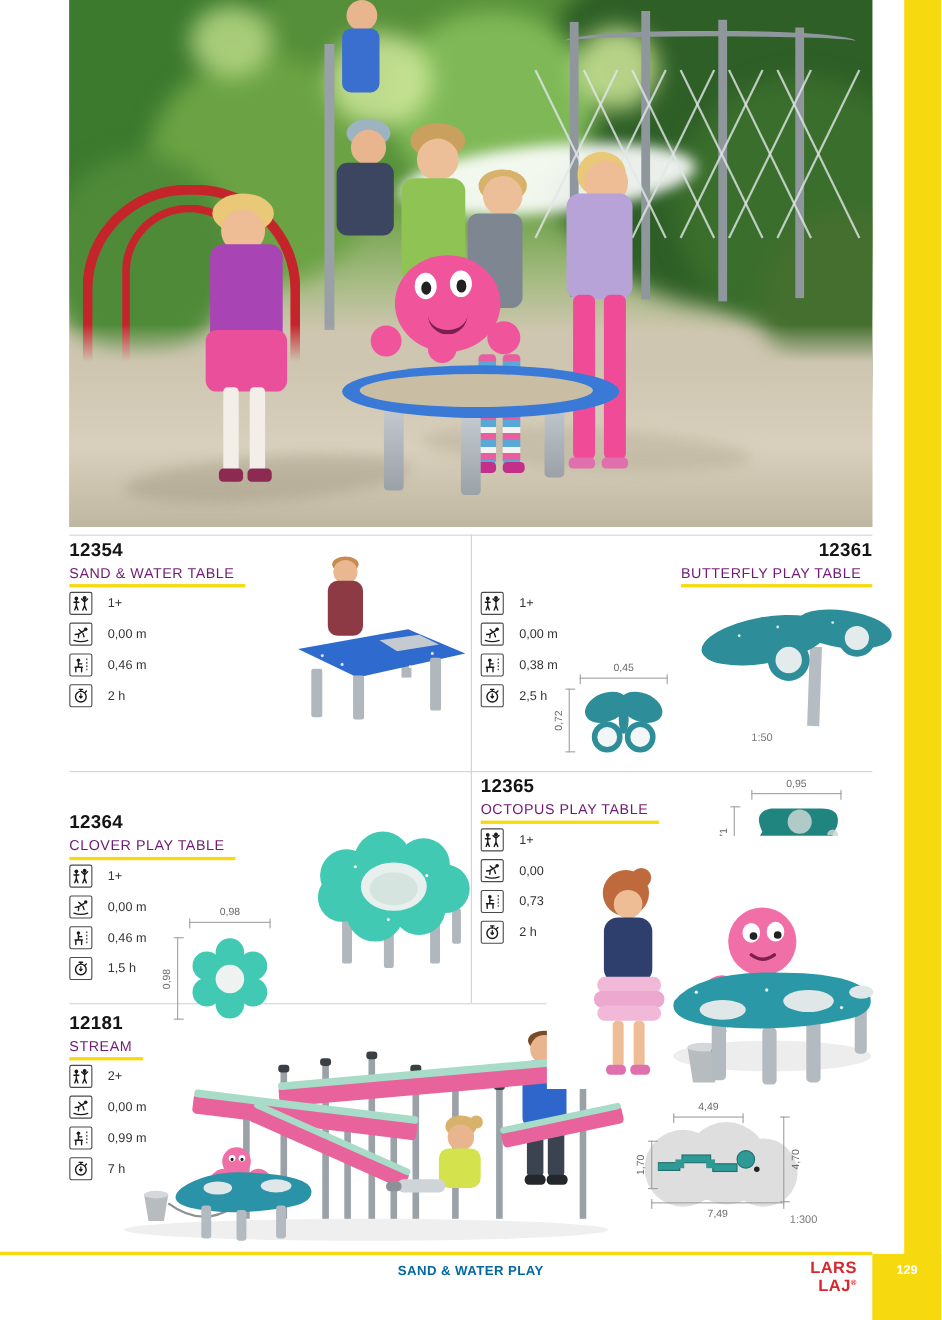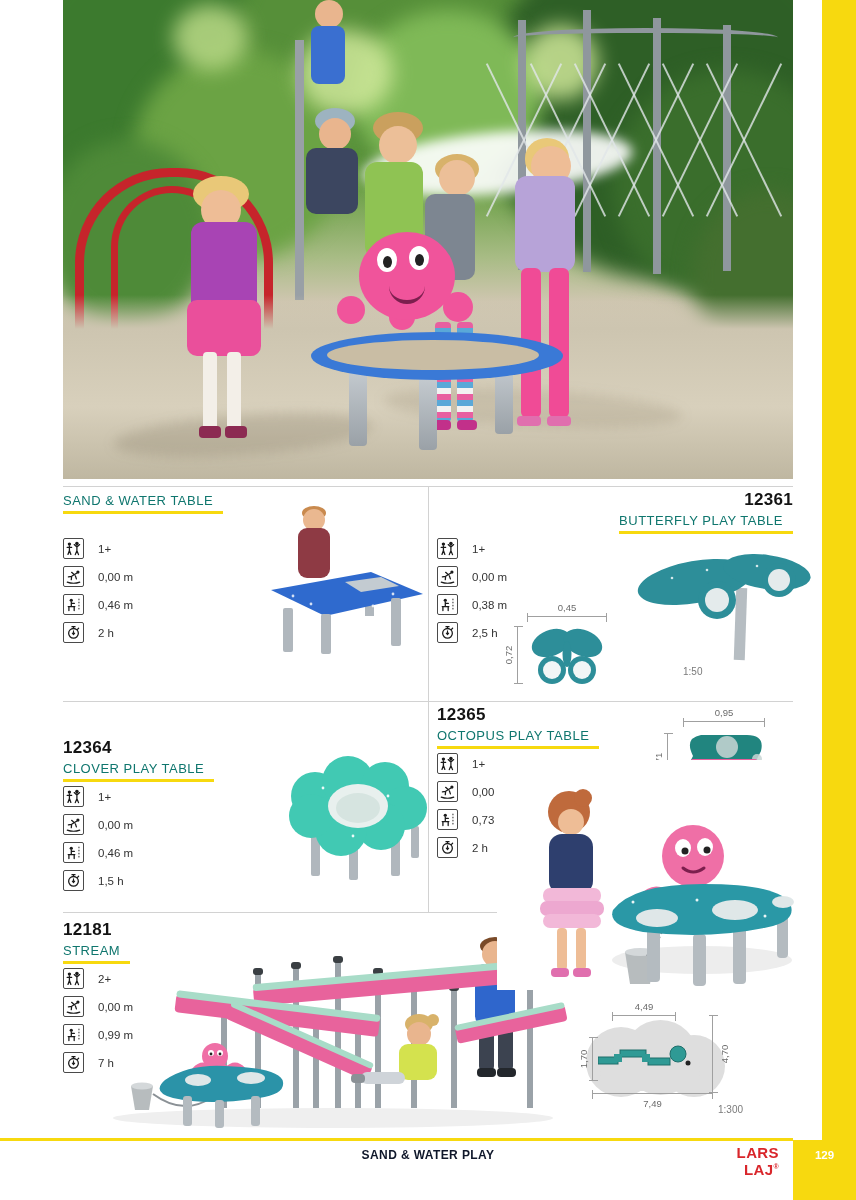--- a/index.html
+++ b/index.html
@@ -19,21 +19,21 @@
   .climb b{width:2px;height:170px;background:rgba(225,230,233,.8);top:55px;}
   .sand{position:absolute;left:-10px;right:-10px;top:295px;bottom:-2px;
         background:linear-gradient(180deg,rgba(205,197,176,0) 0,#cdc5b0 34px,#d8d0bc 60%,#beb6a0 100%);}
   .sand i{border-radius:50%;filter:blur(6px);}
   .kid i{border-radius:6px;}
 
   
   .gline{position:absolute;background:#d2d2d2;}
   .card{position:absolute;}
   .pid{margin:0;font-size:17px;font-weight:bold;color:#141414;letter-spacing:.3px;}
-  .pname{margin:2px 0 0 0;display:inline-block;font-size:13px;font-weight:normal;color:#0f766e;
+  .pname{margin:2px 0 0 0;display:inline-block;font-size:13px;font-weight:normal;color:#701a75;
          letter-spacing:.5px;padding:1px 10px 3px 0;border-bottom:3px solid #F7D90F;}
   .specs{position:absolute;left:0;top:48px;margin:0;padding:0;list-style:none;}
   .srow{display:flex;align-items:center;height:21px;margin-bottom:7px;}
   .ibox{width:21px;height:21px;border:1px solid #4a4a4a;border-radius:2px;box-sizing:border-box;
         display:flex;align-items:center;justify-content:center;flex:0 0 21px;}
   .ic{width:17px;height:17px;}
   .sval{margin-left:14px;font-size:11.5px;color:#333;}
   .illus{position:absolute;}
 
   
@@ -49,21 +49,21 @@
   .dimv:before{top:0;}.dimv:after{bottom:0;}
   .dimv span{position:absolute;top:50%;left:-10px;transform:translate(-50%,-50%) rotate(-90deg);
              font-size:9.5px;color:#6a6a6a;white-space:nowrap;}
   .dimv.vr span{left:11px;}
   .scale{position:absolute;font-size:10px;color:#7a7a7a;}
 
   
   .stripe{position:absolute;left:822px;top:0;width:34px;height:1200px;background:#F7D90F;}
   .footline{position:absolute;left:0;top:1138px;width:793px;height:3px;background:#F7D90F;}
   .foottitle{position:absolute;left:63px;top:1148px;width:730px;text-align:center;
-             font-size:12px;font-weight:bold;color:#0f172a;letter-spacing:.4px;}
+             font-size:12px;font-weight:bold;color:#0369a1;letter-spacing:.4px;}
   .brand{position:absolute;left:697px;top:1144px;width:82px;text-align:right;
          font-size:15px;font-weight:800;color:#D9262B;letter-spacing:.4px;}
   .brand sup{font-size:7px;}
   .pagebox{position:absolute;left:793px;top:1140px;width:63px;height:60px;background:#F7D90F;
            text-align:center;box-sizing:border-box;padding-top:9px;font-size:11.5px;color:#fff;font-weight:bold;}
 </style>
 </head>
 <body>
 
 <svg width="0" height="0" style="position:absolute">
@@ -201,20 +201,21 @@
 
   <div class="stripe"></div>
 
   <div class="gline" style="left:63px;top:486px;width:730px;height:1px"></div>
   <div class="gline" style="left:63px;top:701px;width:730px;height:1px"></div>
   <div class="gline" style="left:63px;top:912px;width:434px;height:1px"></div>
   <div class="gline" style="left:713px;top:912px;width:80px;height:1px"></div>
   <div class="gline" style="left:428px;top:486px;width:1px;height:426px"></div>
 
   <article class="card" style="left:63px;top:490px;width:365px;height:210px;">
+    <h2 class="pid">12354</h2>
     <h3 class="pname">SAND &amp; WATER TABLE</h3>
     <ul class="specs">
       <li class="srow">
           <span class="ibox">
             <svg class="ic" viewBox="0 0 20 20">
               <use href="#ic-age"></use>
             </svg>
           </span>
           <span class="sval">1+</span>
         </li>
@@ -377,20 +378,38 @@
         <circle cx="152" cy="64" r="22" fill="#41c9b3"></circle>
       <circle cx="128" cy="82" r="24" fill="#41c9b3"></circle>
         <circle cx="88" cy="86" r="26" fill="#41c9b3"></circle>
       <circle cx="58" cy="72" r="22" fill="#41c9b3"></circle>
       <ellipse cx="105" cy="62" rx="30" ry="22" fill="#e8f0ee"></ellipse>
       <ellipse cx="105" cy="64" rx="22" ry="15" fill="#d6e4e0"></ellipse>
       <circle cx="70" cy="44" r="1.4" fill="#fff" opacity=".9"></circle>
         <circle cx="135" cy="52" r="1.4" fill="#fff" opacity=".9"></circle>
       <circle cx="100" cy="92" r="1.4" fill="#fff" opacity=".9"></circle>
     </svg>
+    <div class="diag" style="left:95px;top:88px;width:96px;height:108px;">
+      <div class="dimh" style="left:14px;top:12px;width:74px;">
+          <span>0,98</span>
+        </div>
+      <div class="dimv" style="left:3px;top:26px;height:75px;">
+          <span>0,98</span>
+        </div>
+      <svg style="position:absolute;left:14px;top:26px" width="74" height="75" viewBox="0 0 74 75">
+        <circle cx="37" cy="14" r="13" fill="#41c9b3"></circle>
+          <circle cx="58" cy="26" r="13" fill="#41c9b3"></circle>
+        <circle cx="58" cy="50" r="13" fill="#41c9b3"></circle>
+          <circle cx="37" cy="61" r="13" fill="#41c9b3"></circle>
+        <circle cx="16" cy="50" r="13" fill="#41c9b3"></circle>
+          <circle cx="16" cy="26" r="13" fill="#41c9b3"></circle>
+        <circle cx="37" cy="38" r="17" fill="#41c9b3"></circle>
+        <circle cx="37" cy="38" r="13" fill="#eef3f2"></circle>
+      </svg>
+    </div>
   </article>
 
   <article class="card" style="left:437px;top:705px;width:356px;height:207px;overflow:visible;">
     <h2 class="pid">12365</h2>
     <h3 class="pname">OCTOPUS PLAY TABLE</h3>
     <ul class="specs">
       <li class="srow">
           <span class="ibox">
             <svg class="ic" viewBox="0 0 20 20">
               <use href="#ic-age"></use>

